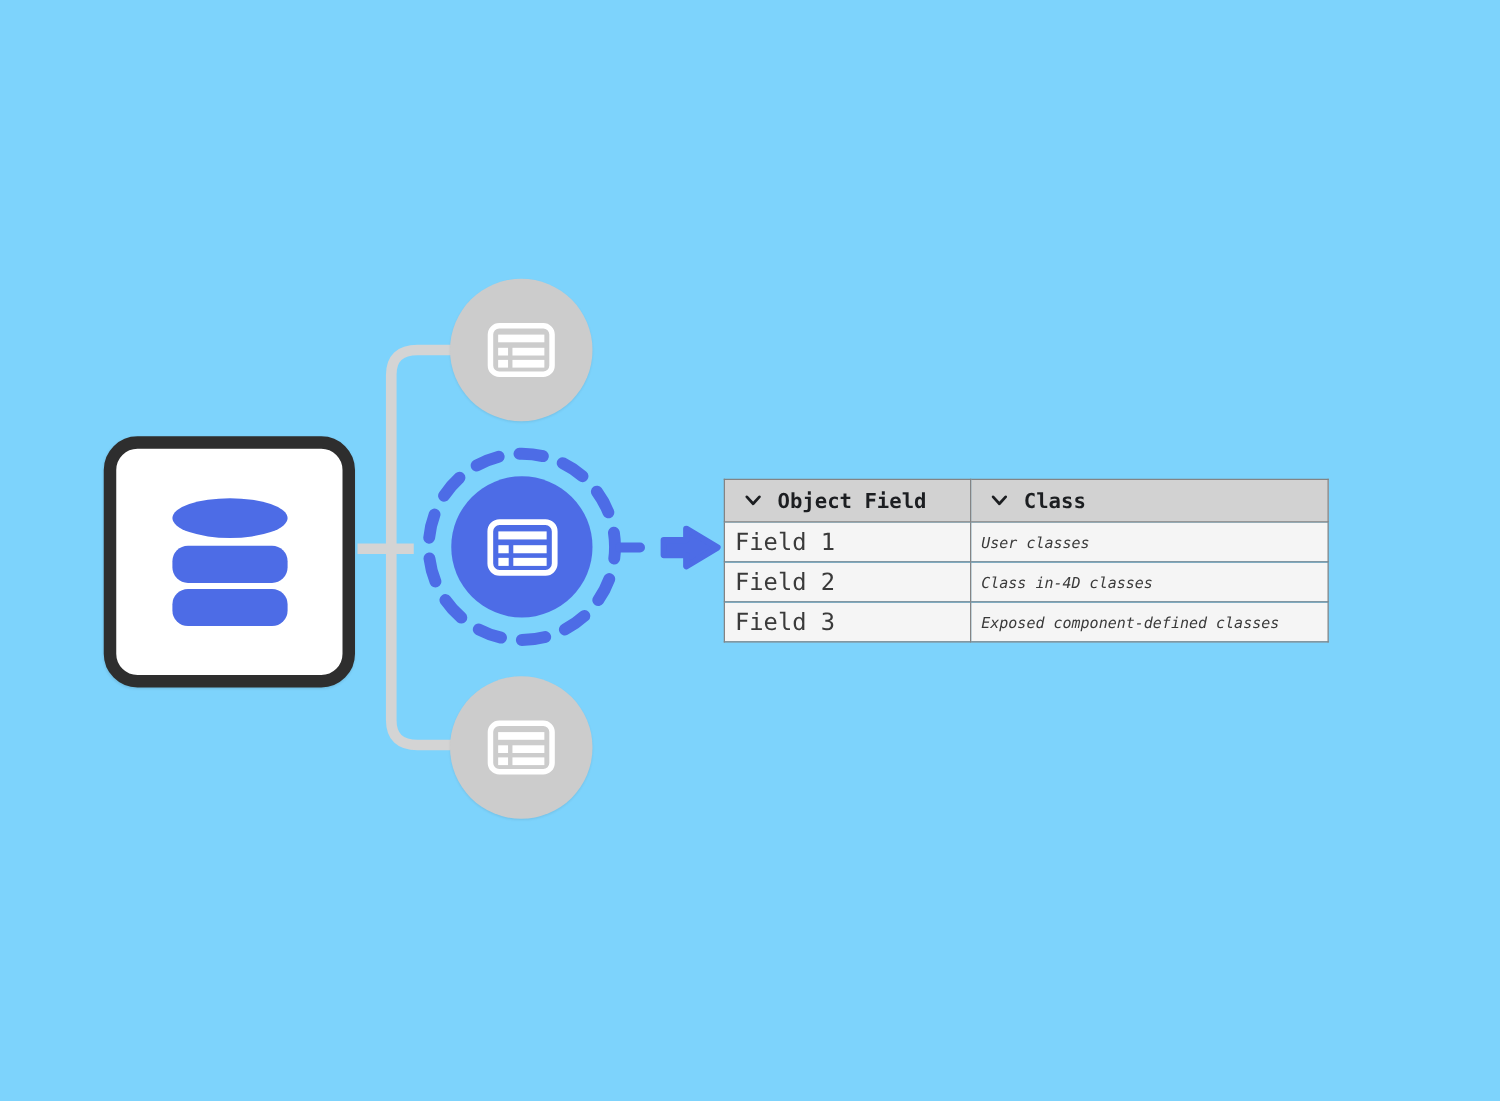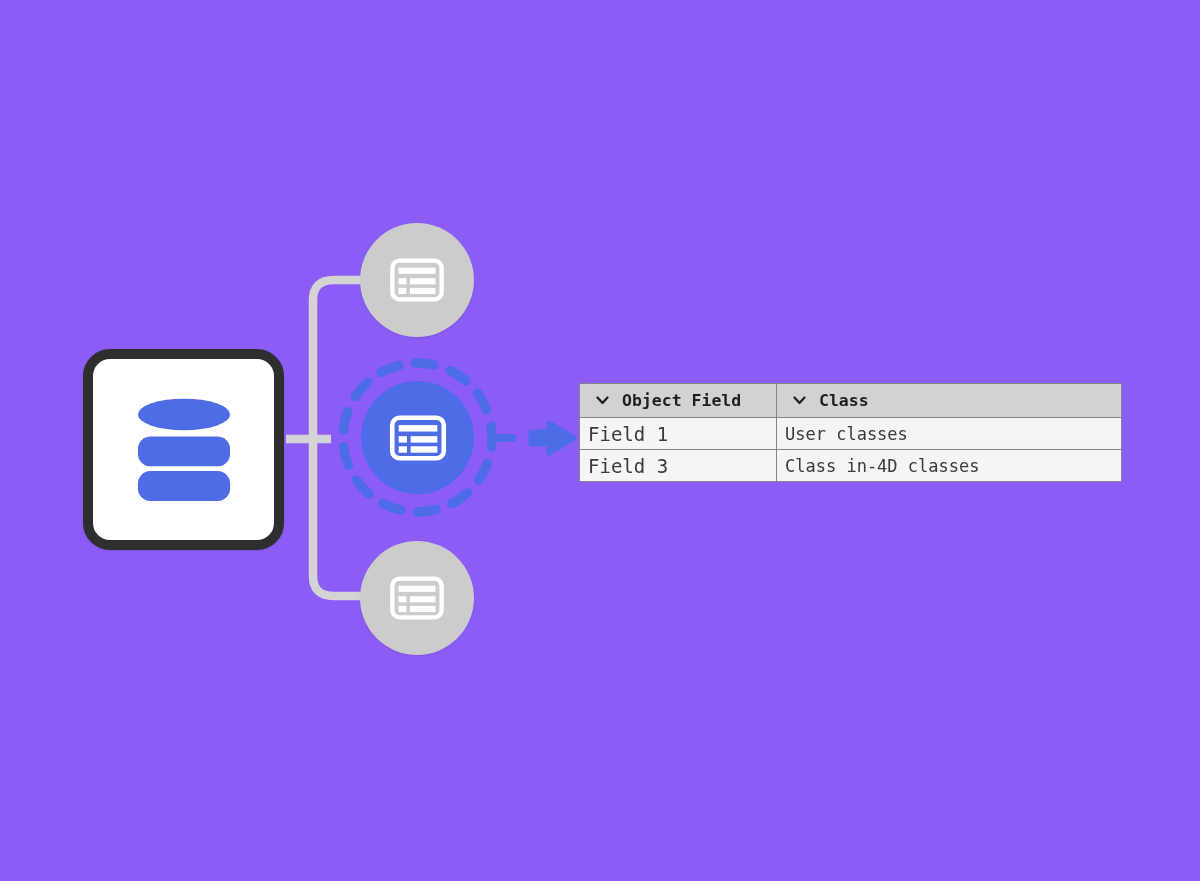--- a/index.html
+++ b/index.html
@@ -12,21 +12,21 @@
     --row-bg: #f5f5f5;
     --header-text: #1c1e21;
     --cell-text: #3a3a3a;
   }
   * { margin: 0; padding: 0; box-sizing: border-box; }
   html, body { background: #ffffff; }
   .canvas {
     position: relative;
     width: 1200px;
     height: 881px;
-    background: #8b5cf6;
+    background: #7dd3fc;
     overflow: hidden;
     font-family: "DejaVu Sans Mono", "Liberation Mono", monospace;
   }
   .wire-layer {
     position: absolute;
     left: 0; top: 0;
     width: 1200px; height: 881px;
   }
   .stroke-gray { stroke: var(--connector-gray, #d4d4d4); }
   .stroke-blue { stroke: var(--accent-blue, #4d6ce6); }
@@ -81,38 +81,38 @@
   .cls-table th {
     width: 197px;
     height: 34px;
     background: var(--header-bg, #d2d2d2);
     color: var(--header-text, #1c1e21);
     font-size: 16.5px;
     font-weight: bold;
     text-align: left;
     padding: 0;
   }
-  .cls-table th.col-class { width: 345px; }
+  .cls-table th.col-class { width: 286px; }
   .th-inner {
     display: flex;
     align-items: center;
     gap: 13px;
     padding-left: 16px;
   }
   .chev { width: 13px; height: 9px; flex: 0 0 auto; color: var(--header-text, #1c1e21); }
   .cls-table td {
     height: 32px;
     background: var(--row-bg, #f5f5f5);
     color: var(--cell-text, #3a3a3a);
     padding: 0 6px 0 8px;
     white-space: nowrap;
     overflow: hidden;
   }
   .cls-table td.c1 { font-size: 19px; }
-  .cls-table td.c2 { font-size: 17px; }
+  .cls-table td.c2 { font-size: 12px; font-style: italic; }
 </style>
 </head>
 <body>
 
 <div class="canvas">
 
   <svg class="wire-layer" width="1200" height="881" viewBox="0 0 1200 881">
 
     <path d="M 362 280 H 334 Q 313 280 313 300 V 576 Q 313 596 334 596 H 362" fill="none" class="stroke-gray" stroke-width="8.5"></path>
 
@@ -186,19 +186,23 @@
           </span>
         </th>
       </tr>
     </thead>
     <tbody>
       <tr>
         <td class="c1">Field 1</td>
         <td class="c2">User classes</td>
       </tr>
       <tr>
+        <td class="c1">Field 2</td>
+        <td class="c2">Class in-4D classes</td>
+      </tr>
+      <tr>
         <td class="c1">Field 3</td>
-        <td class="c2">Class in-4D classes</td>
+        <td class="c2">Exposed component-defined classes</td>
       </tr>
     </tbody>
   </table>
 
 </div>
 
 </body></html>

